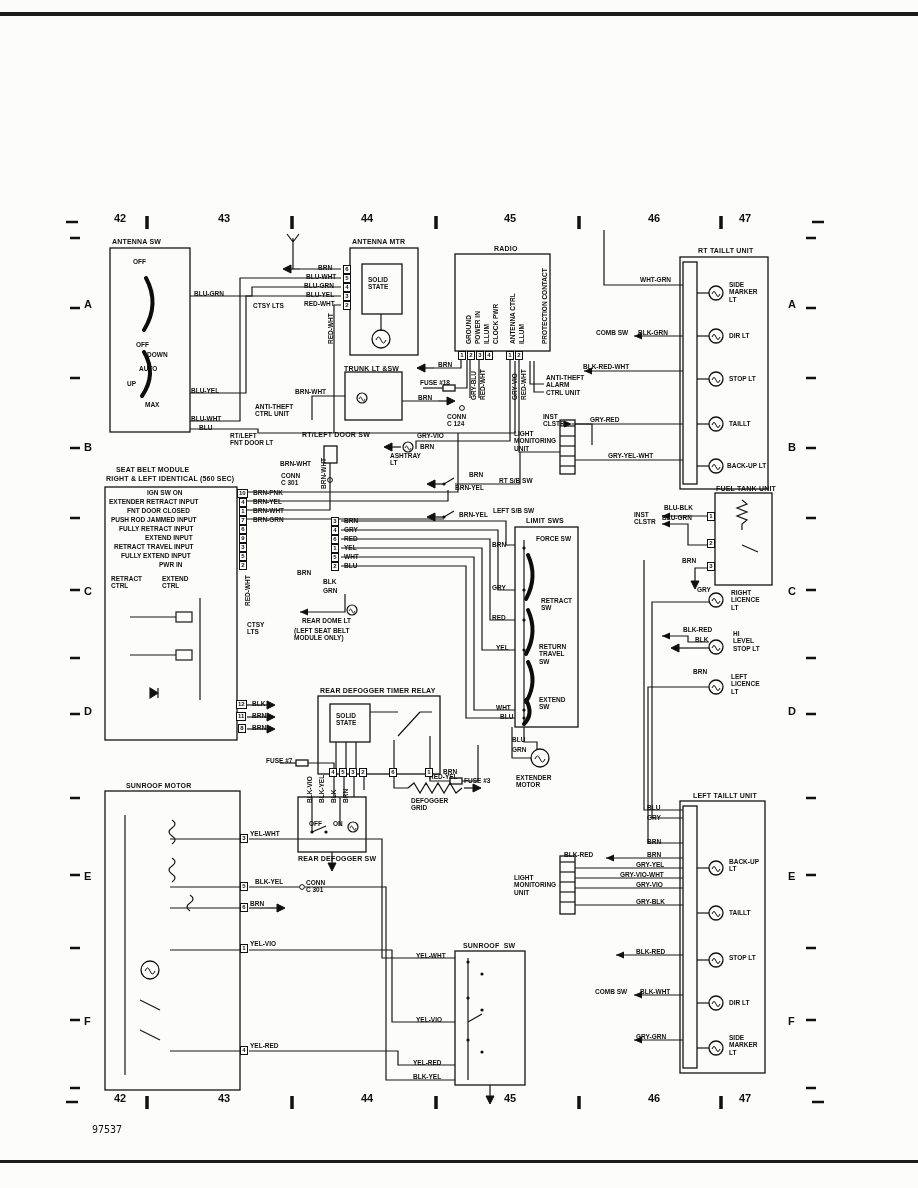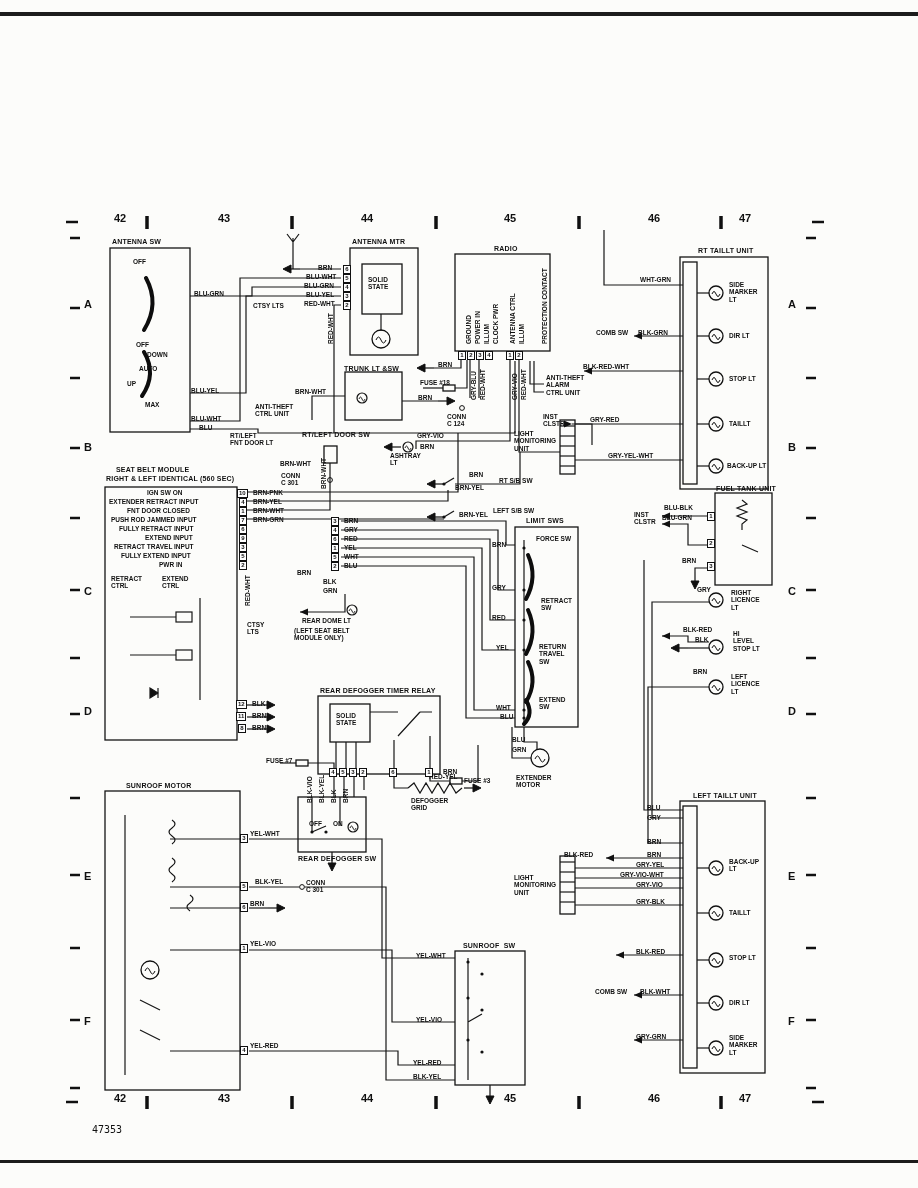--- a/index.html
+++ b/index.html
@@ -344,21 +344,21 @@
       <use href="#arr" transform="translate(662,636)"></use>
       <use href="#arr" transform="translate(572,424) rotate(180)"></use>
       <use href="#arr" transform="translate(606,858)"></use>
       <use href="#arr" transform="translate(616,955)"></use>
       <use href="#arr" transform="translate(634,995)"></use>
       <use href="#arr" transform="translate(634,1040)"></use>
       <use href="#arr" transform="translate(300,612)"></use>
     </g>
   </svg>
 
-  <span class="lbl fig" style="left:92px;top:1124px;">47353</span>
+  <span class="lbl fig" style="left:92px;top:1124px;">97537</span>
 <span class="lbl t" style="left: 112px; top: 238px;">ANTENNA SW</span>
     <span class="lbl" style="left: 133px; top: 258px;">OFF</span>
     <span class="lbl" style="left: 136px; top: 341px;">OFF</span>
     <span class="lbl" style="left: 147px; top: 351px;">DOWN</span>
     <span class="lbl" style="left: 139px; top: 365px;">AUTO</span>
     <span class="lbl" style="left: 127px; top: 380px;">UP</span>
     <span class="lbl" style="left: 145px; top: 401px;">MAX</span>
     <span class="lbl" style="left: 194px; top: 290px;">BLU-GRN</span>
     <span class="lbl" style="left: 191px; top: 387px;">BLU-YEL</span>
     <span class="lbl" style="left: 191px; top: 415px;">BLU-WHT</span>

